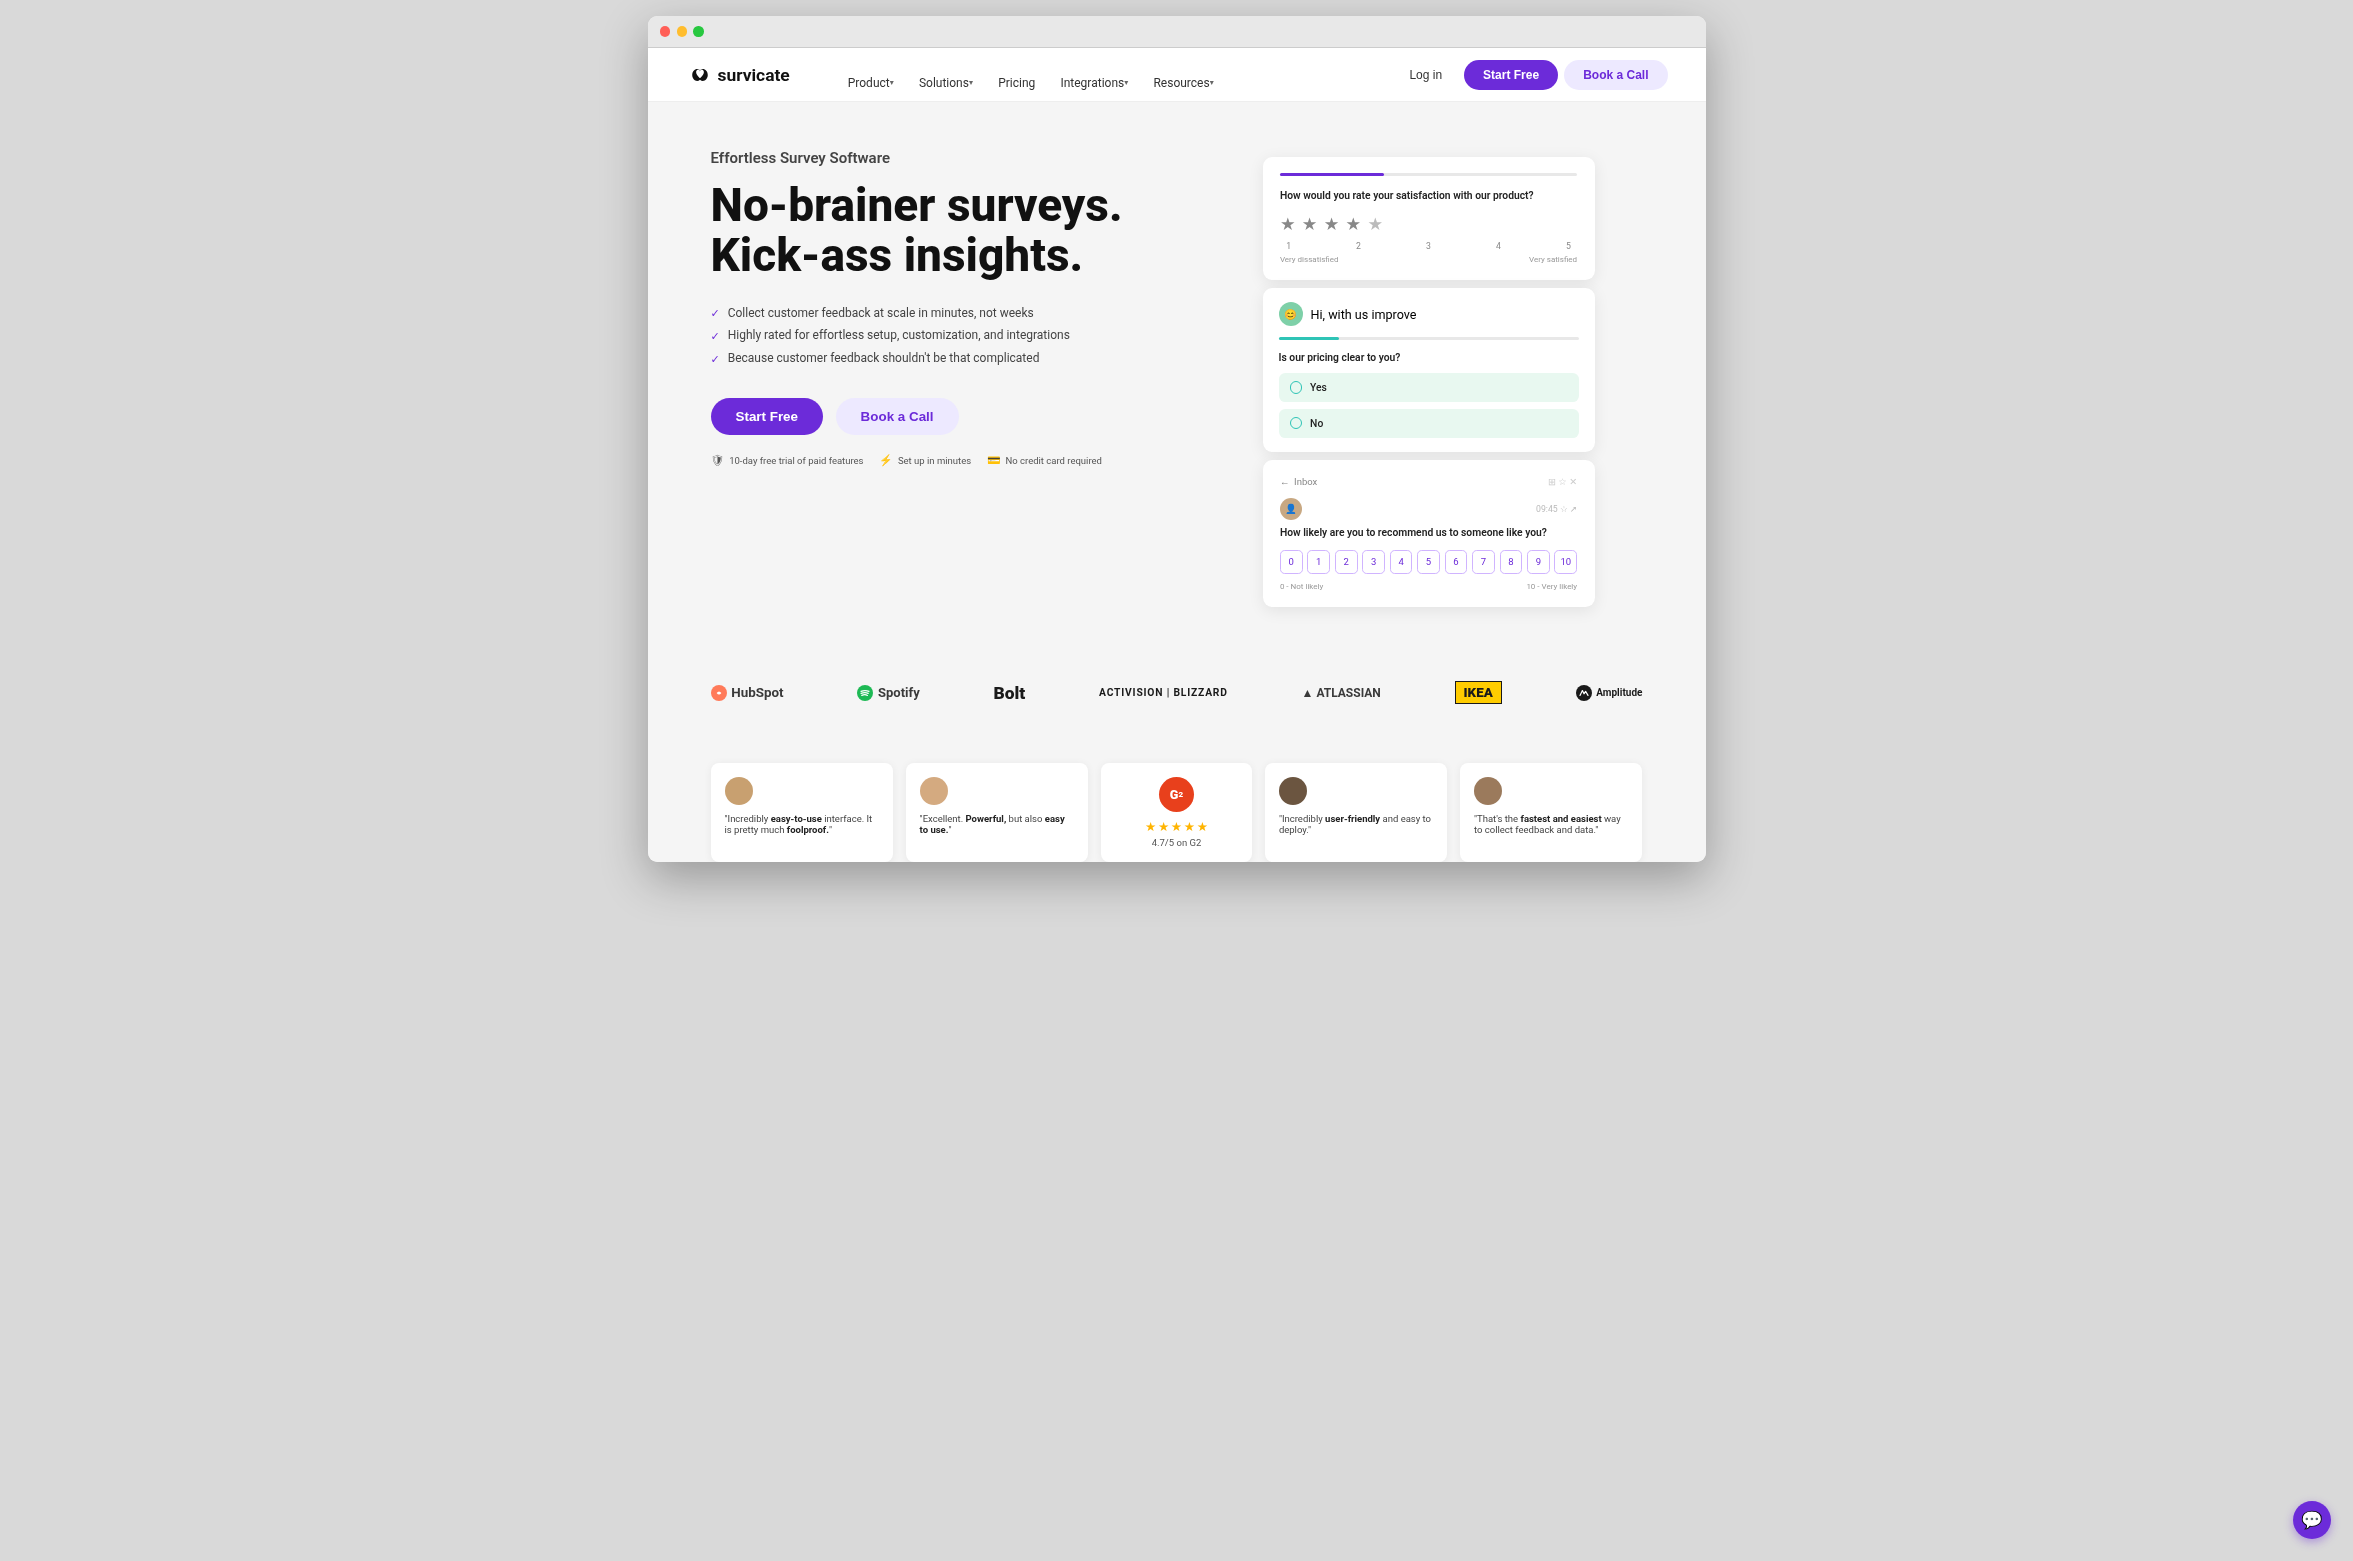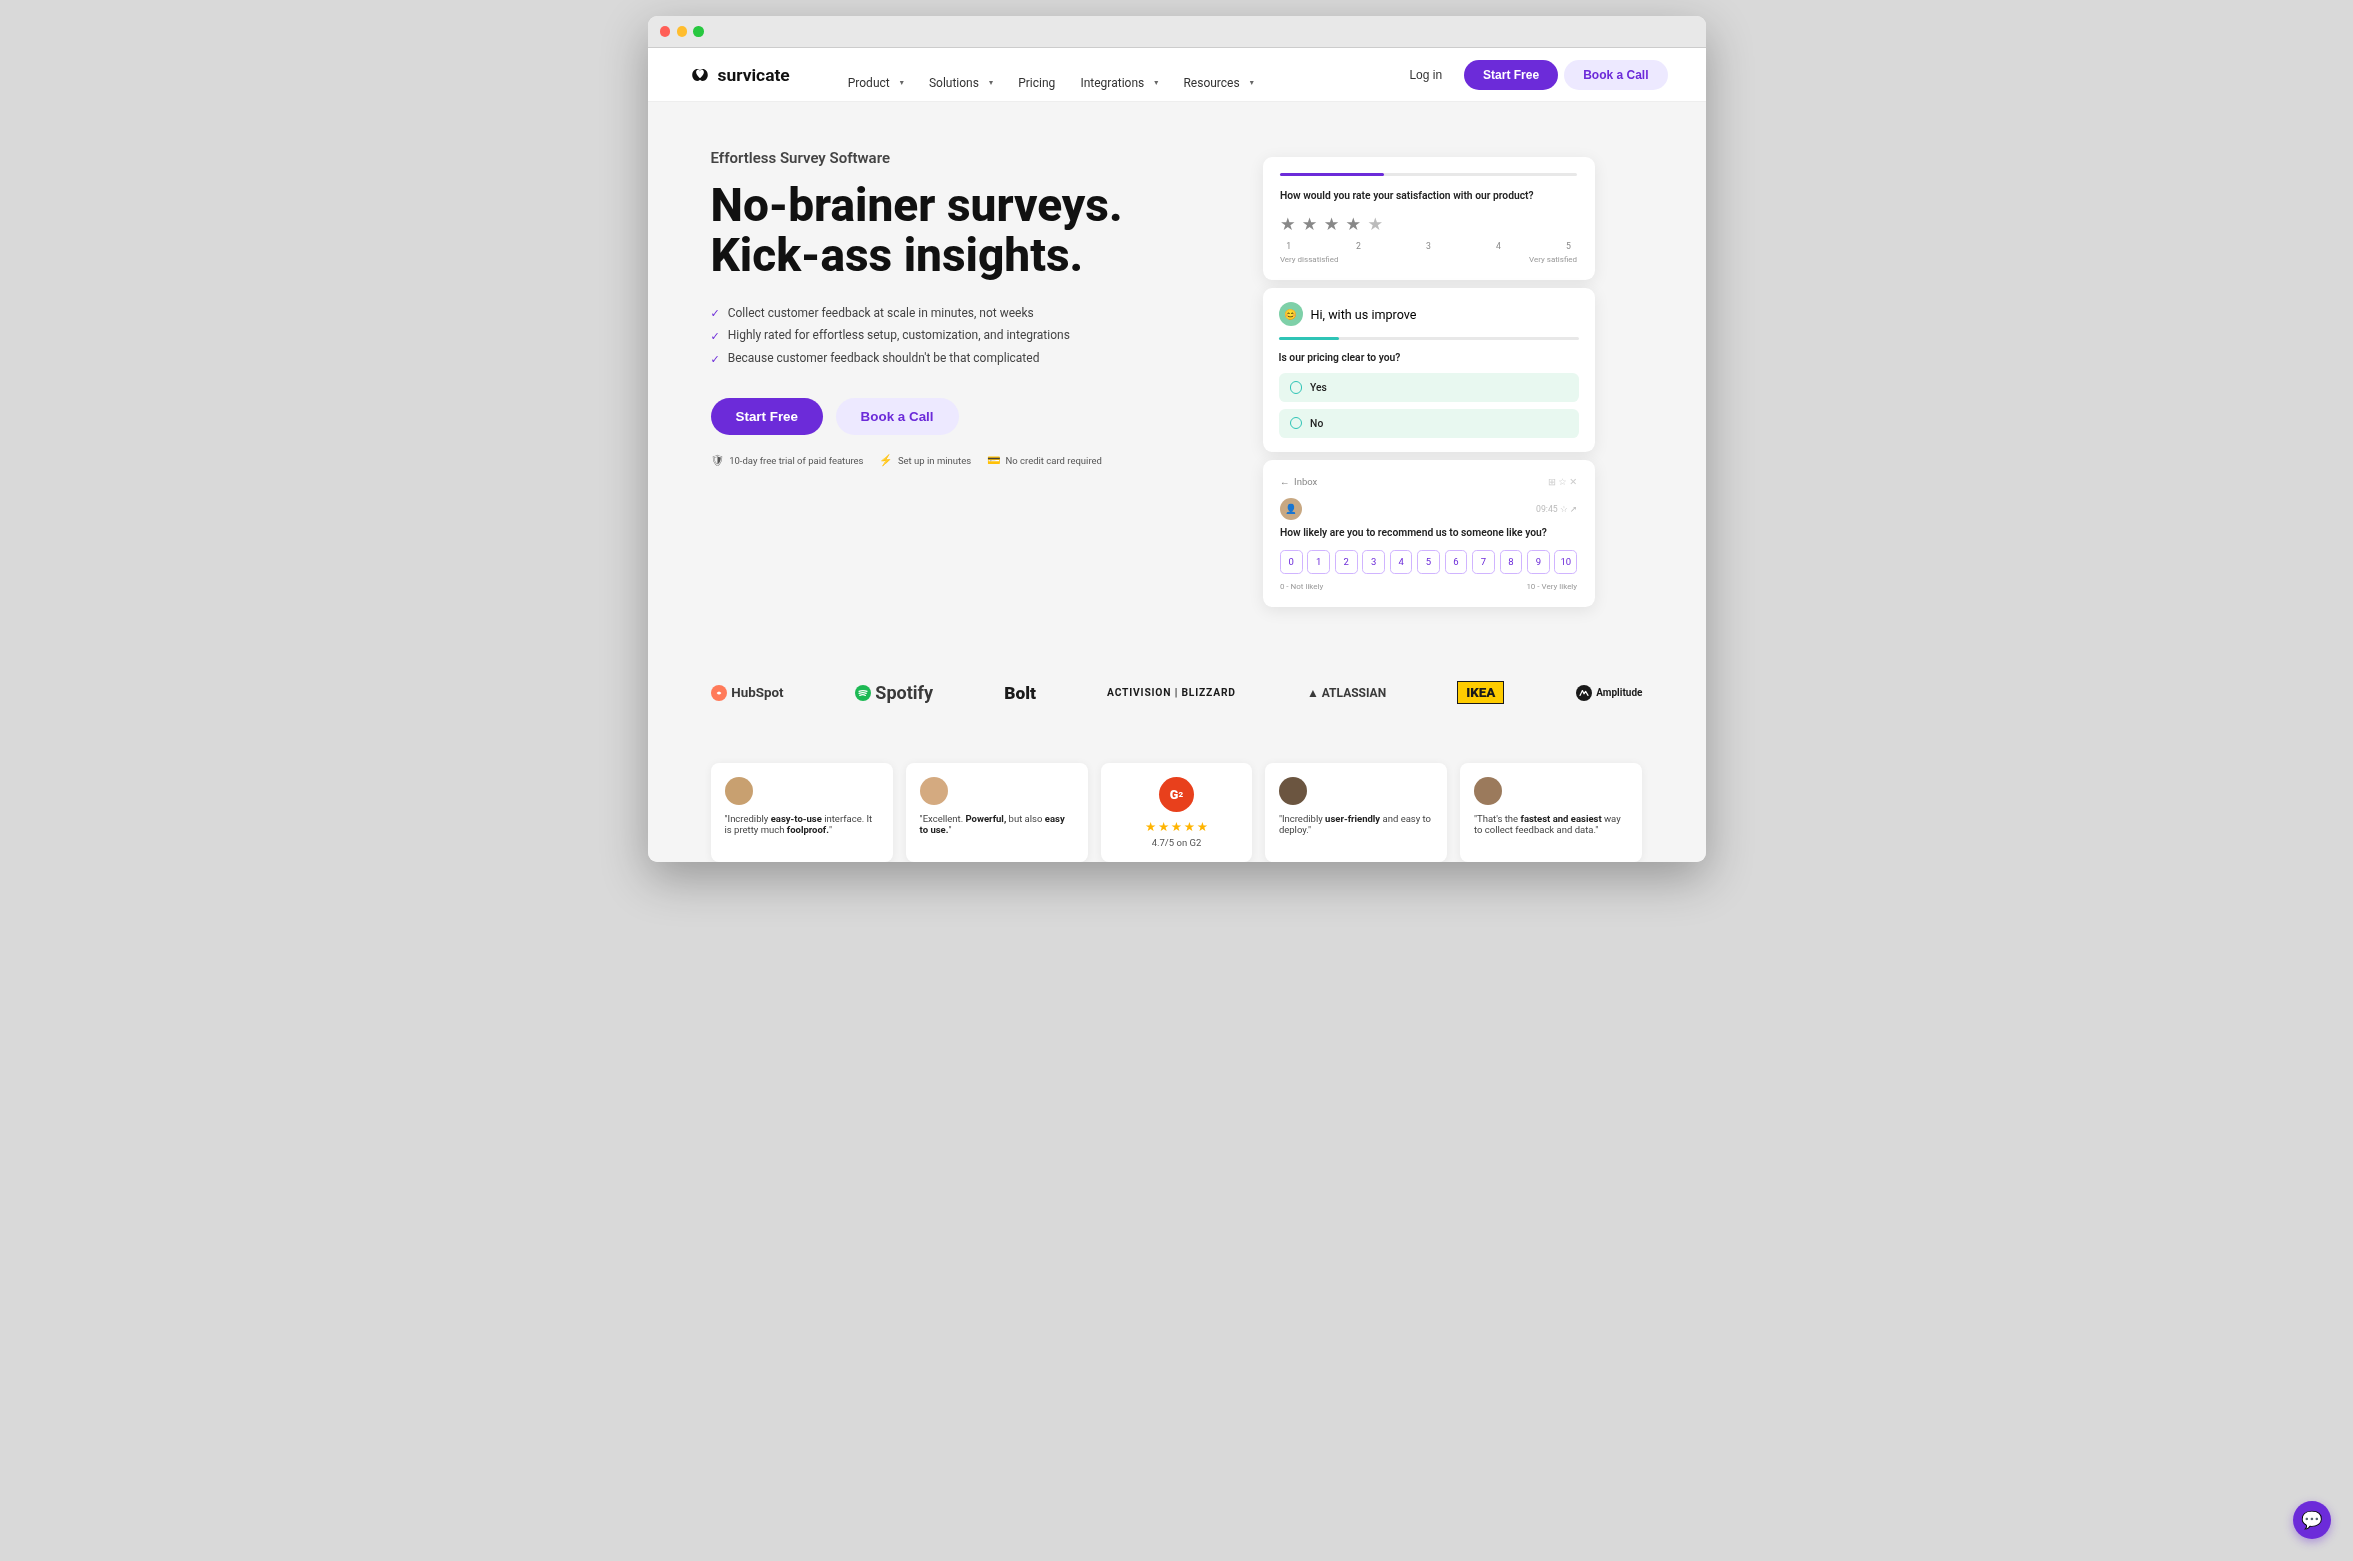--- a/index.html
+++ b/index.html
@@ -74,21 +74,21 @@
     .nav-links {
       display: flex;
       align-items: center;
       gap: 3.2px;
       flex: 1;
     }
 
     .nav-item {
       display: flex;
       align-items: center;
-      gap: 10px;
+      gap: 0;
       padding: 6.3px 11px;
       font-size: 12px;
       color: #333;
       cursor: pointer;
       border-radius: 4.7px;
       margin-top: 16px;
     }
 
     .chevron {
       font-size: 8px;
@@ -472,21 +472,21 @@
     .logo-item {
       font-size: 14px;
       font-weight: 700;
       color: #333;
       display: flex;
       align-items: center;
       gap: 4.7px;
     }
 
     .logo-hubspot { font-size: 13.4px; font-weight: 700; color: #3a3a3a; }
-    .logo-spotify { font-size: 18px; font-weight: 700; color: #3a3a3a; }
+    .logo-spotify { font-size: 13px; font-weight: 700; color: #3a3a3a; }
     .logo-bolt { font-size: 17.4px; font-weight: 900; color: #1a1a1a; }
     .logo-activision { font-size: 10.3px; font-weight: 700; color: #1a1a1a; letter-spacing: 0.8px; text-transform: uppercase; }
     .logo-atlassian { font-size: 12px; font-weight: 700; color: #3a3a3a; }
     .logo-ikea { font-size: 13.4px; font-weight: 900; color: #1a1a1a; background: #ffcc00; padding: 3.2px 8px; border: 1.6px solid #1a1a1a; }
     .logo-amplitude { font-size: 10px; font-weight: 700; color: #1a1a1a; }
 
     
     .testimonials-section {
       padding: 8px 0 0;
       overflow: hidden;

